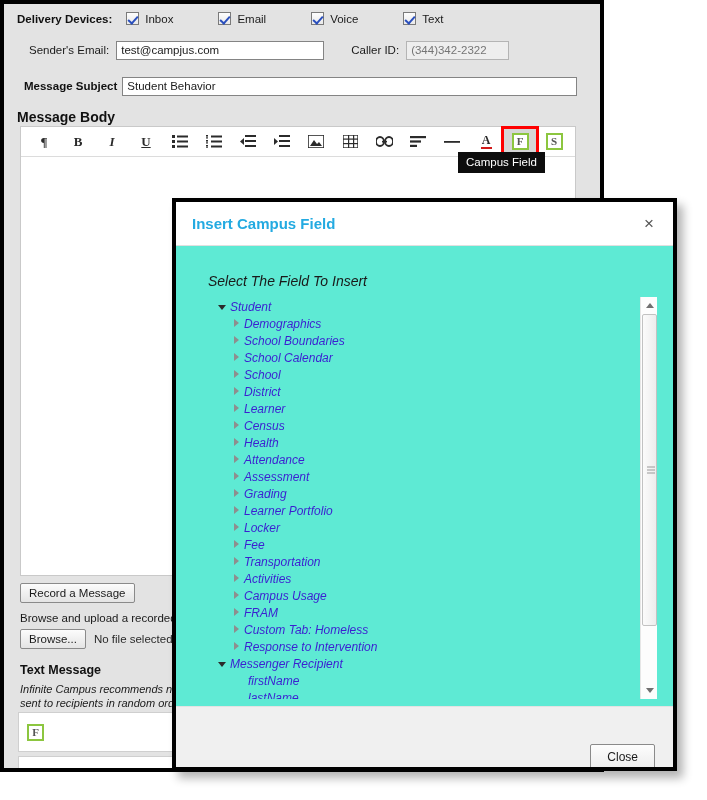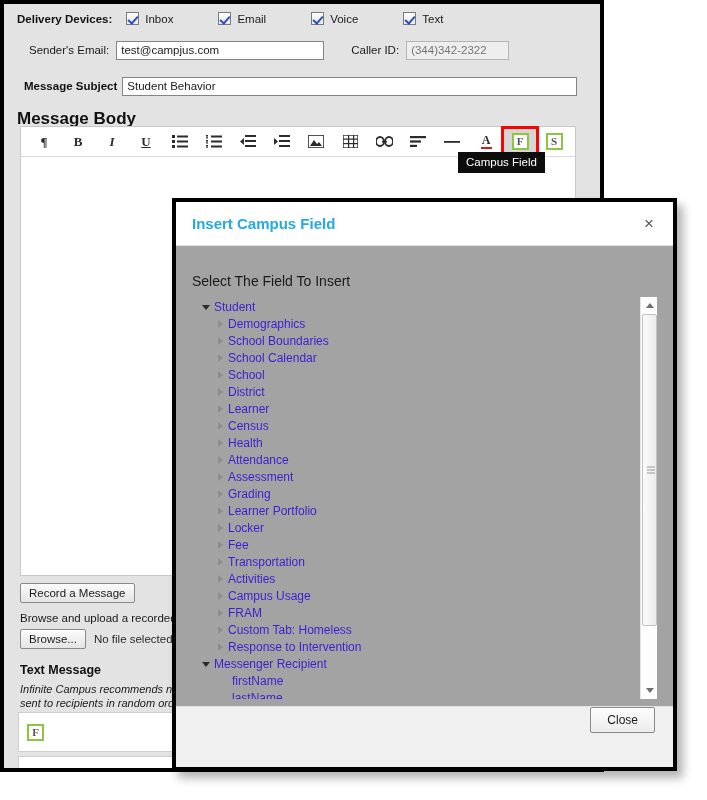--- a/index.html
+++ b/index.html
@@ -82,21 +82,21 @@
   .row-subject {
     position: absolute; left: 0; top: 70px;
     width: 100%; height: 24px;
     display: flex; align-items: center;
     padding-left: 20px;
   }
 
   
   .row-bodylabel {
     position: absolute; left: 13px; top: 105px;
-    font-size: 17px; font-weight: bold; color: #111;
+    font-size: 14px; font-weight: bold; color: #111;
   }
 
   
   .editor {
     position: absolute; left: 16px; top: 122px;
     width: 556px; height: 450px;
     background: #fff;
     border: 1px solid #c9c9c9;
   }
   .editor-toolbar {
@@ -208,38 +208,39 @@
     font-size: 15px; font-weight: bold; color: #23aae1;
     flex: 1;
   }
   .modal-close {
     font-size: 17px; color: #555; line-height: 1;
     padding: 2px 3px;
   }
   .modal-body {
     position: relative;
     height: 460px;
-    padding: 27px 16px 0 16px;
-    background: #a3a3a3;
+    padding: 27px 16px 0 32px;
+    background: #5eead4;
+    font-style: italic;
   }
   .select-label { font-size: 14px; color: #1a1a1a; margin-bottom: 8px; }
   .tree-wrap {
     position: relative;
     height: 402px;
     overflow: hidden;
   }
   .tree { padding-top: 2px; }
   .tree-node {
     display: flex; align-items: baseline;
     font-size: 12px; line-height: 17px;
     color: #5d32d6;
     white-space: nowrap;
   }
   .tree-node.lvl0 { padding-left: 10px; }
-  .tree-node.lvl1 { padding-left: 26px; align-items: center; }
+  .tree-node.lvl1 { padding-left: 26px; }
   .tree-node.lvl2 { padding-left: 40px; }
   .arrow-down {
     width: 0; height: 0; flex: none;
     border-left: 4px solid transparent;
     border-right: 4px solid transparent;
     border-top: 5px solid #2b2b2b;
     margin-right: 4px; position: relative; top: -1px;
   }
   .arrow-right {
     width: 0; height: 0; flex: none;
@@ -290,21 +291,21 @@
   }
   .sb-grip i {
     display: block; height: 1px; background: #9a9a9a; margin-bottom: 2px;
   }
   .sb-arrow-bottom { position: absolute; bottom: 0; left: 0; }
 
   .modal-foot {
     height: 64px;
     background: #f0f0f0;
     border-top: 1px solid #e3e3e3;
-    display: flex; align-items: flex-start; justify-content: flex-end;
+    display: flex; align-items: flex-end; justify-content: flex-end;
     padding-right: 18px;
   }
   .btn-close-foot {
     border: 1px solid #8a8a8a;
     background: linear-gradient(#fdfdfd, #ececec);
     font-size: 12px; color: #1a1a1a;
     padding: 5px 16px;
     border-radius: 2px;
   }
 </style>

